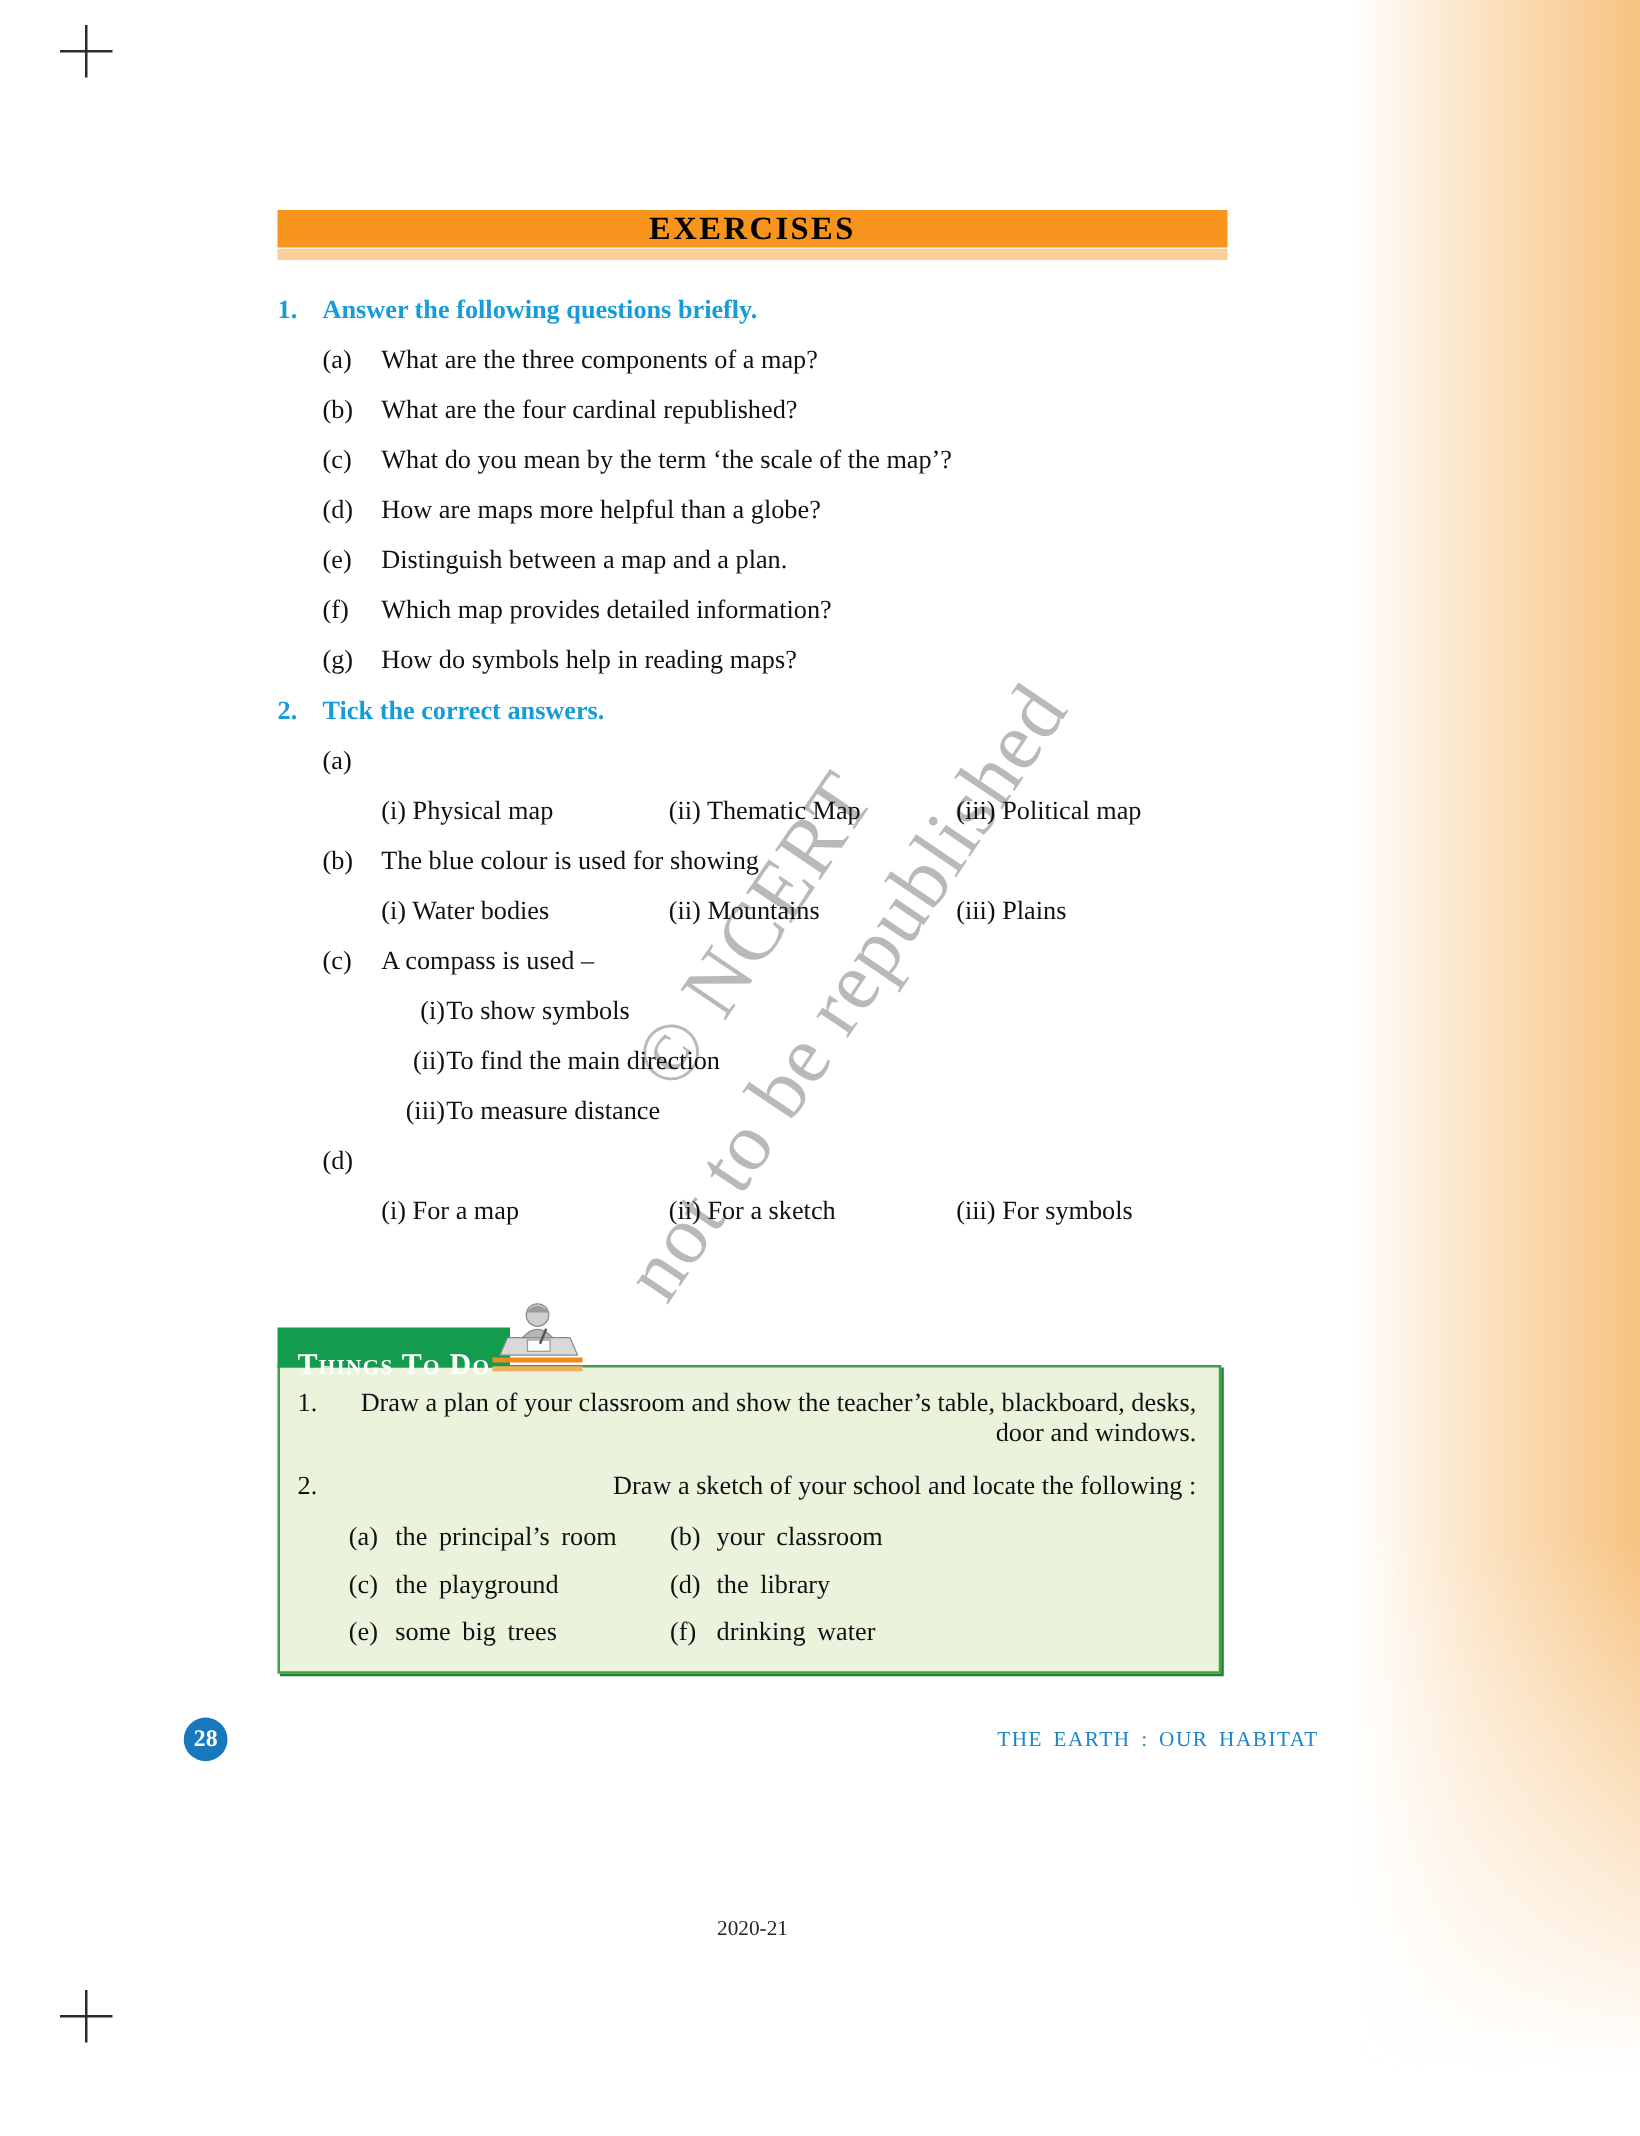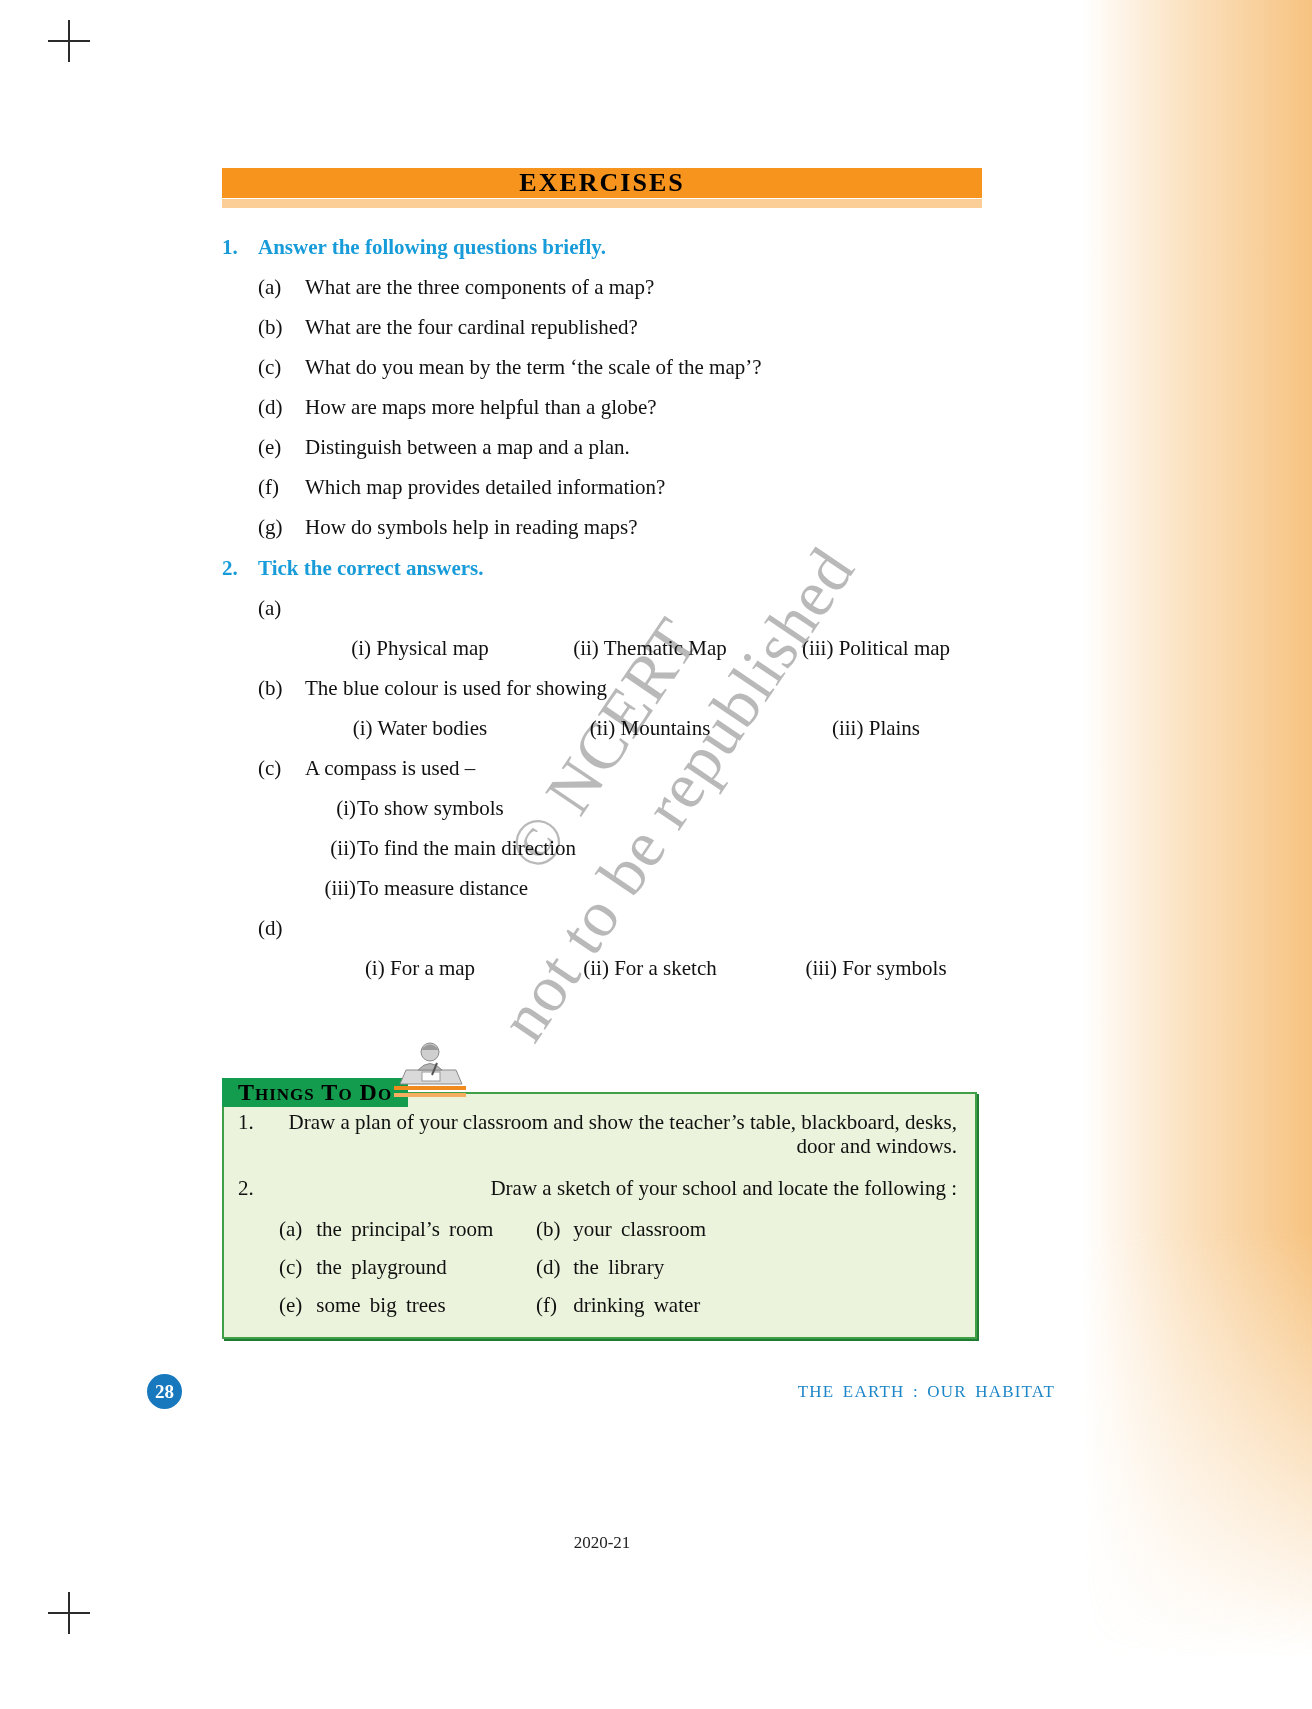--- a/index.html
+++ b/index.html
@@ -50,37 +50,37 @@
   .content { position:absolute; left:222px; top:234px; width:765px; font-size:21px; line-height:24px; z-index:2; }
 
   .q-head { display:flex; margin-bottom:15px; font-weight:bold; color:#189CD9; font-size:21px; line-height:26px; }
   .q-head .num { width:36px; }
   .q-head .txt { flex:1; }
 
   .qa-row { display:flex; margin-bottom:16px; }
   .qa-row .lbl { width:47px; margin-left:36px; flex:none; }
   .qa-row .txt { flex:1; }
 
-  .opt3 { display:flex; margin:0 0 16px 83px;text-align:center; }
+  .opt3 { display:flex; margin:0 0 16px 83px; }
   .opt3 .cell1 { width:230px; flex:none; }
   .opt3 .cell2 { width:230px; flex:none; }
   .opt3 .cell3 { flex:1; }
 
   .opt-stack { display:flex; margin:0 0 16px 78px; }
   .opt-stack .lbl { width:56px; text-align:right; flex:none; }
   .opt-stack .txt { margin-left:1px; }
 
   
   .things { position:absolute; left:222px; top:1040px; width:755px; z-index:2; }
   .t-banner-row { position:relative; height:52px; }
   .t-banner {
     position:absolute; left:0; top:22px; height:29px;
-    background:#149C4E; color:#000000; font-weight:bold;
+    background:#149C4E; color:#ffffff; font-weight:bold;
     font-variant:small-caps; font-size:24px; line-height:29px;
-    padding:0 16px; letter-spacing:1px;margin-top:16px;
+    padding:16px 16px; letter-spacing:1px;
   }
   .t-illus { position:absolute; left:170px; top:-4px; }
 
   .t-box {
     border:2px solid #3FA047; background:#EBF3DC;
     box-shadow:2px 2px 0 #1E7C33;
     padding:16px 18px 20px 14px;
     font-size:21px; line-height:24px;
   }
   .t-row { display:flex; margin-bottom:18px; }

